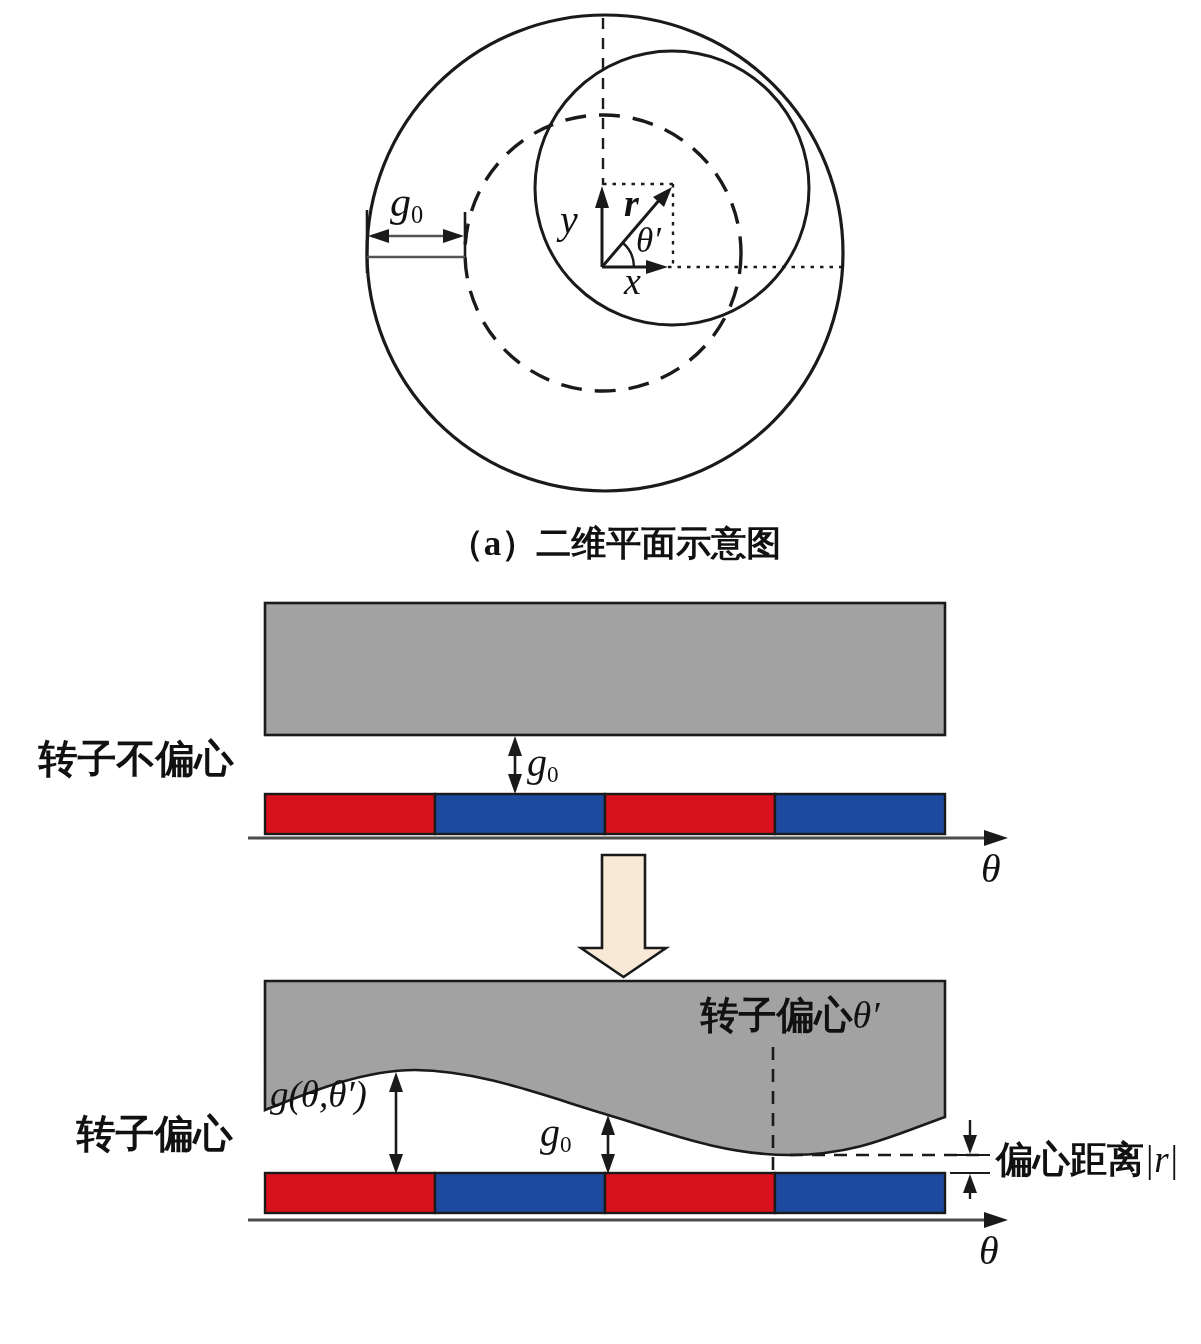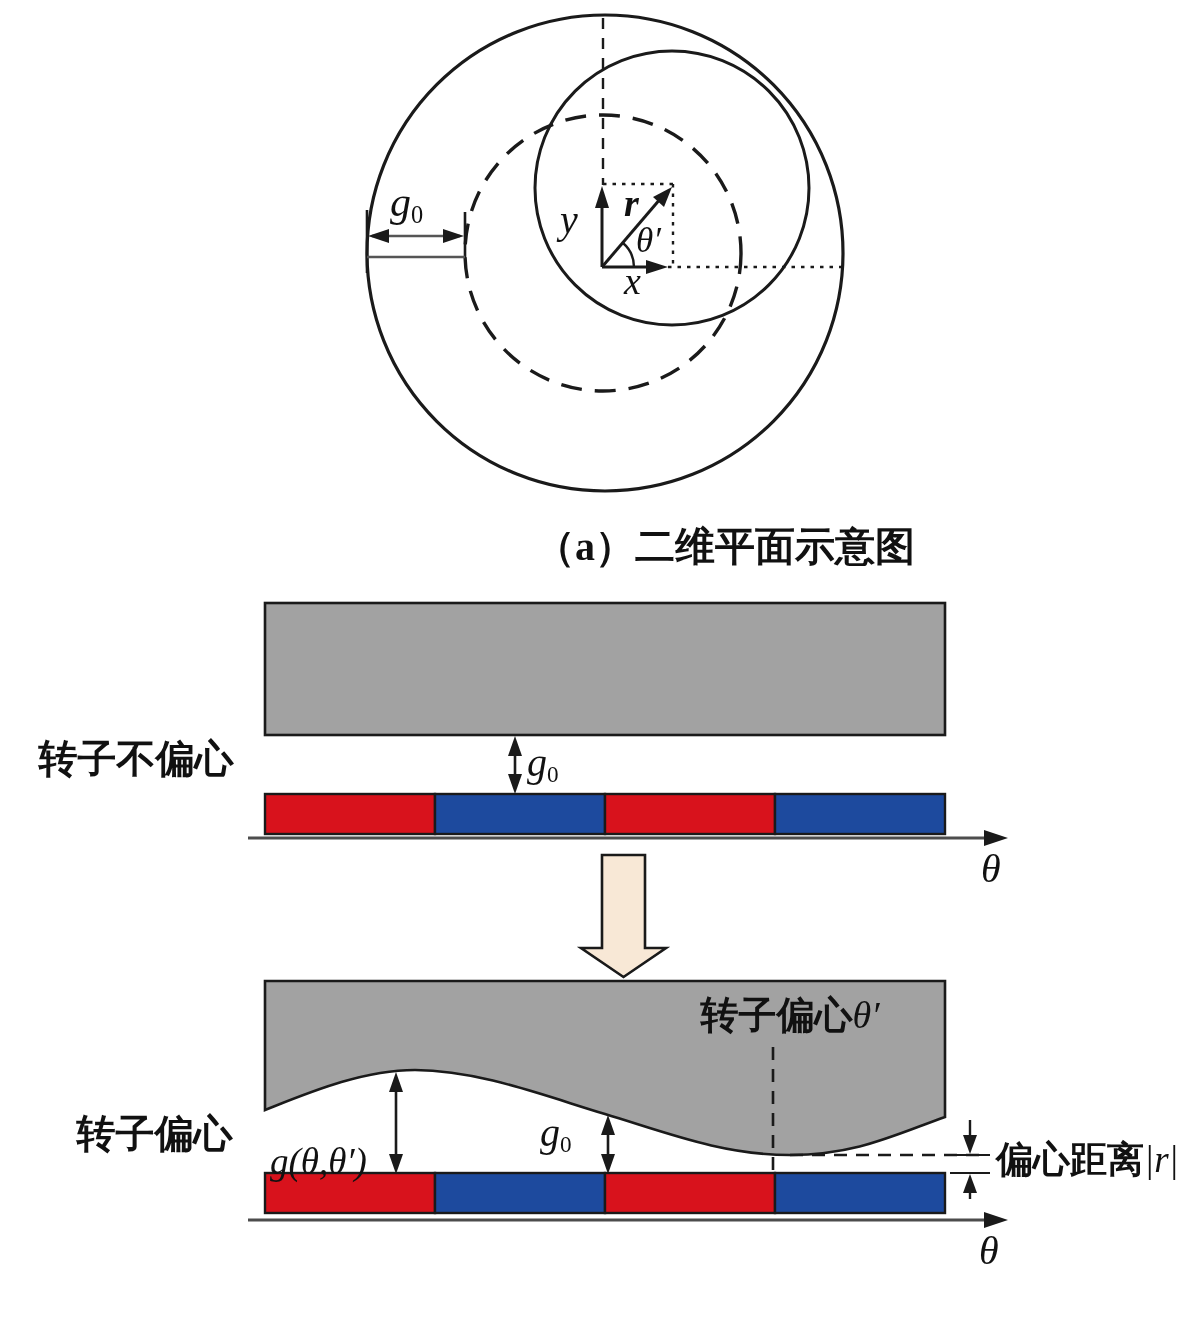--- a/index.html
+++ b/index.html
@@ -9,21 +9,21 @@
     background:#ffffff;
     font-family:"Liberation Serif","DejaVu Serif",serif;
     overflow:hidden;
   }
   svg.linework{position:absolute;left:0;top:0;}
   .lbl{position:absolute;color:#111;line-height:1.05;white-space:nowrap;}
   .cn{font-family:"Liberation Serif","DejaVu Serif",serif;font-weight:bold;text-align:center;}
   .math{font-family:"Liberation Serif","DejaVu Serif",serif;font-style:italic;}
   .mathb{font-family:"Liberation Serif","DejaVu Serif",serif;font-style:italic;font-weight:bold;}
   .sub{font-size:0.58em;font-style:normal;vertical-align:-0.28em;}
-  .caption{font-size:40px;text-align:right;}
+  .caption{font-size:35px;text-align:center;}
   .center{text-align:center;}
 </style>
 </head>
 <body>
 
 <div id="canvas">
 
   <svg class="linework" width="1201" height="1344" viewBox="0 0 1201 1344">
 
     <circle cx="605" cy="253" r="238" fill="none" stroke="#1a1a1a" stroke-width="3.2"></circle>
@@ -111,20 +111,20 @@
   <div class="lbl math" style="left:624px;top:262px;font-size:38px;">x</div>
   <div class="lbl mathb" style="left:624px;top:184px;font-size:38px;">r</div>
   <div class="lbl math" style="left:636px;top:223px;font-size:35px;">θ′</div>
   <div class="lbl cn caption" style="left:315px;top:526px;width:600px;">（a）二维平面示意图</div>
 
   <div class="lbl cn center" style="left:36px;top:739px;width:200px;font-size:39px;text-align:center;">转子不偏心</div>
   <div class="lbl math" style="left:527px;top:742px;font-size:40px;"><span>g</span><span class="sub">0</span></div>
   <div class="lbl math" style="left:981px;top:848px;font-size:40px;">θ</div>
 
   <div class="lbl cn center" style="left:52px;top:1114px;width:205px;font-size:39px;">转子偏心</div>
-  <div class="lbl math" style="left:270px;top:1143px;font-size:37px;">g(θ,θ′)</div>
+  <div class="lbl math" style="left:270px;top:1076px;font-size:37px;">g(θ,θ′)</div>
   <div class="lbl math" style="left:540px;top:1112px;font-size:40px;"><span>g</span><span class="sub">0</span></div>
   <div class="lbl cn center" style="left:640px;top:996px;width:300px;font-size:38px;"><span>转子偏心</span><span class="math" style="font-weight:normal;">θ′</span></div>
   <div class="lbl cn" style="left:996px;top:1141px;font-size:37px;"><span>偏心距离</span><span class="math" style="font-weight:normal;">|r|</span></div>
   <div class="lbl math" style="left:979px;top:1230px;font-size:40px;">θ</div>
 
 
 </div>
 
 </body></html>

